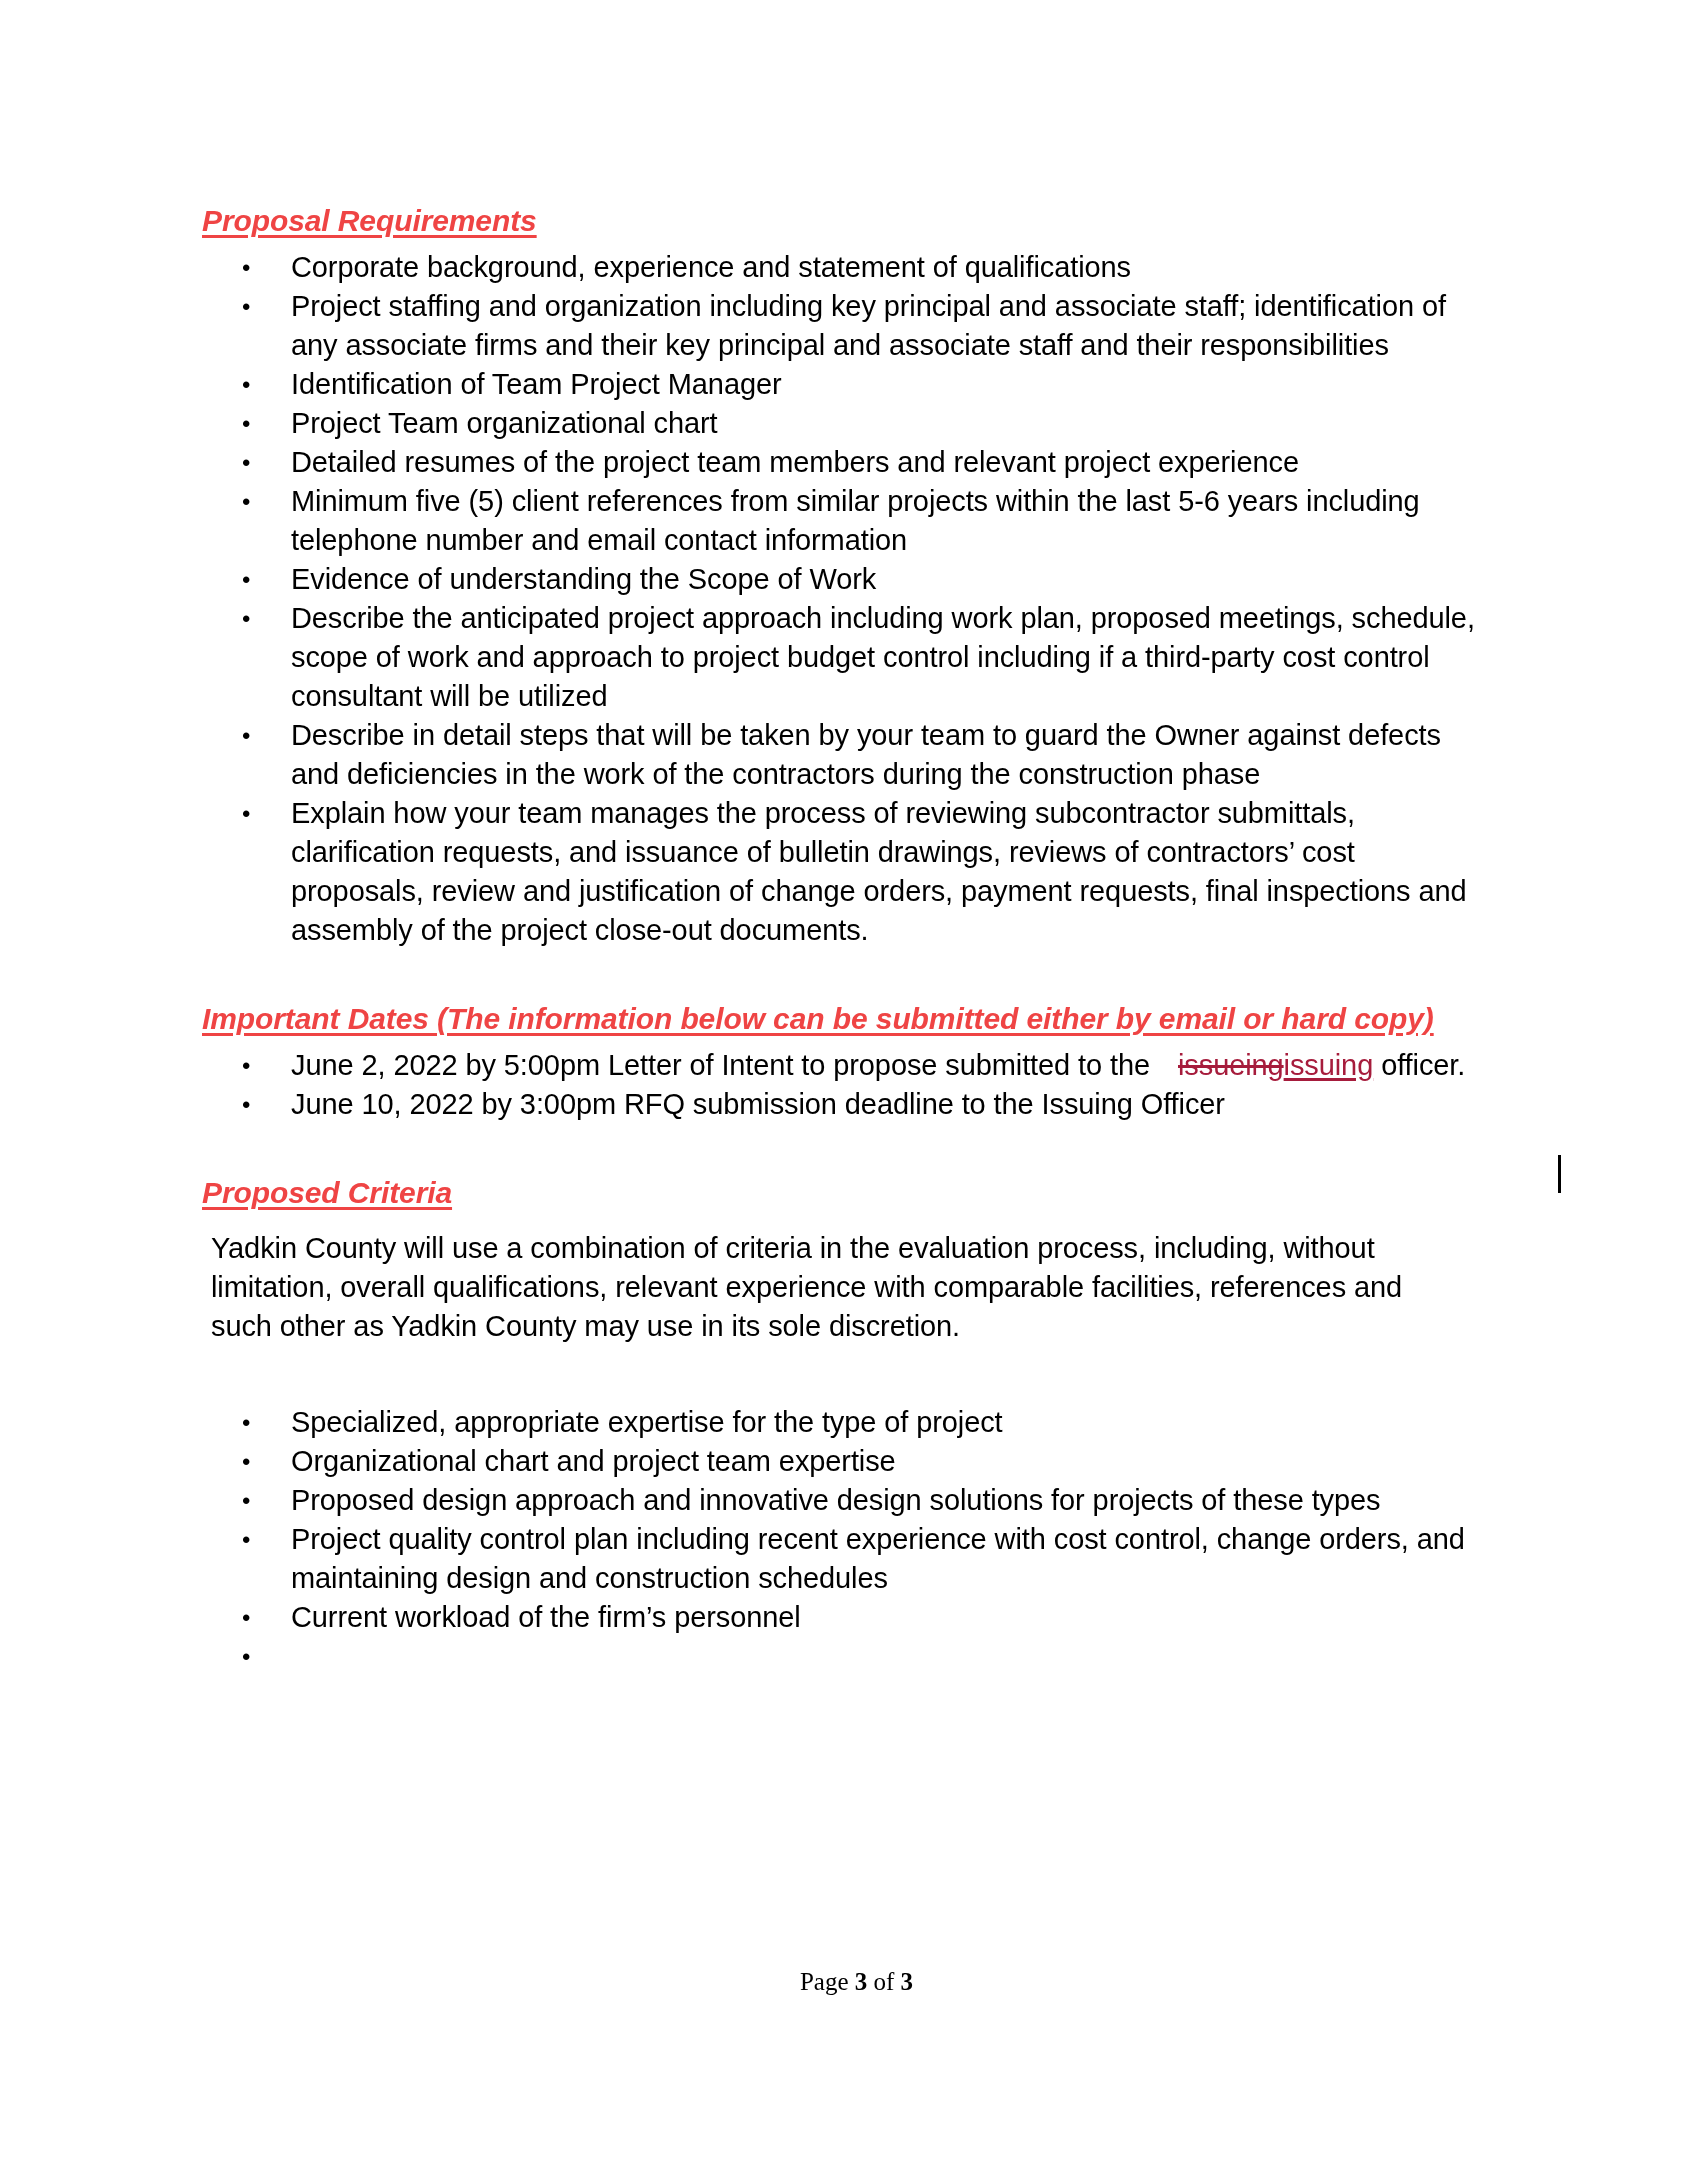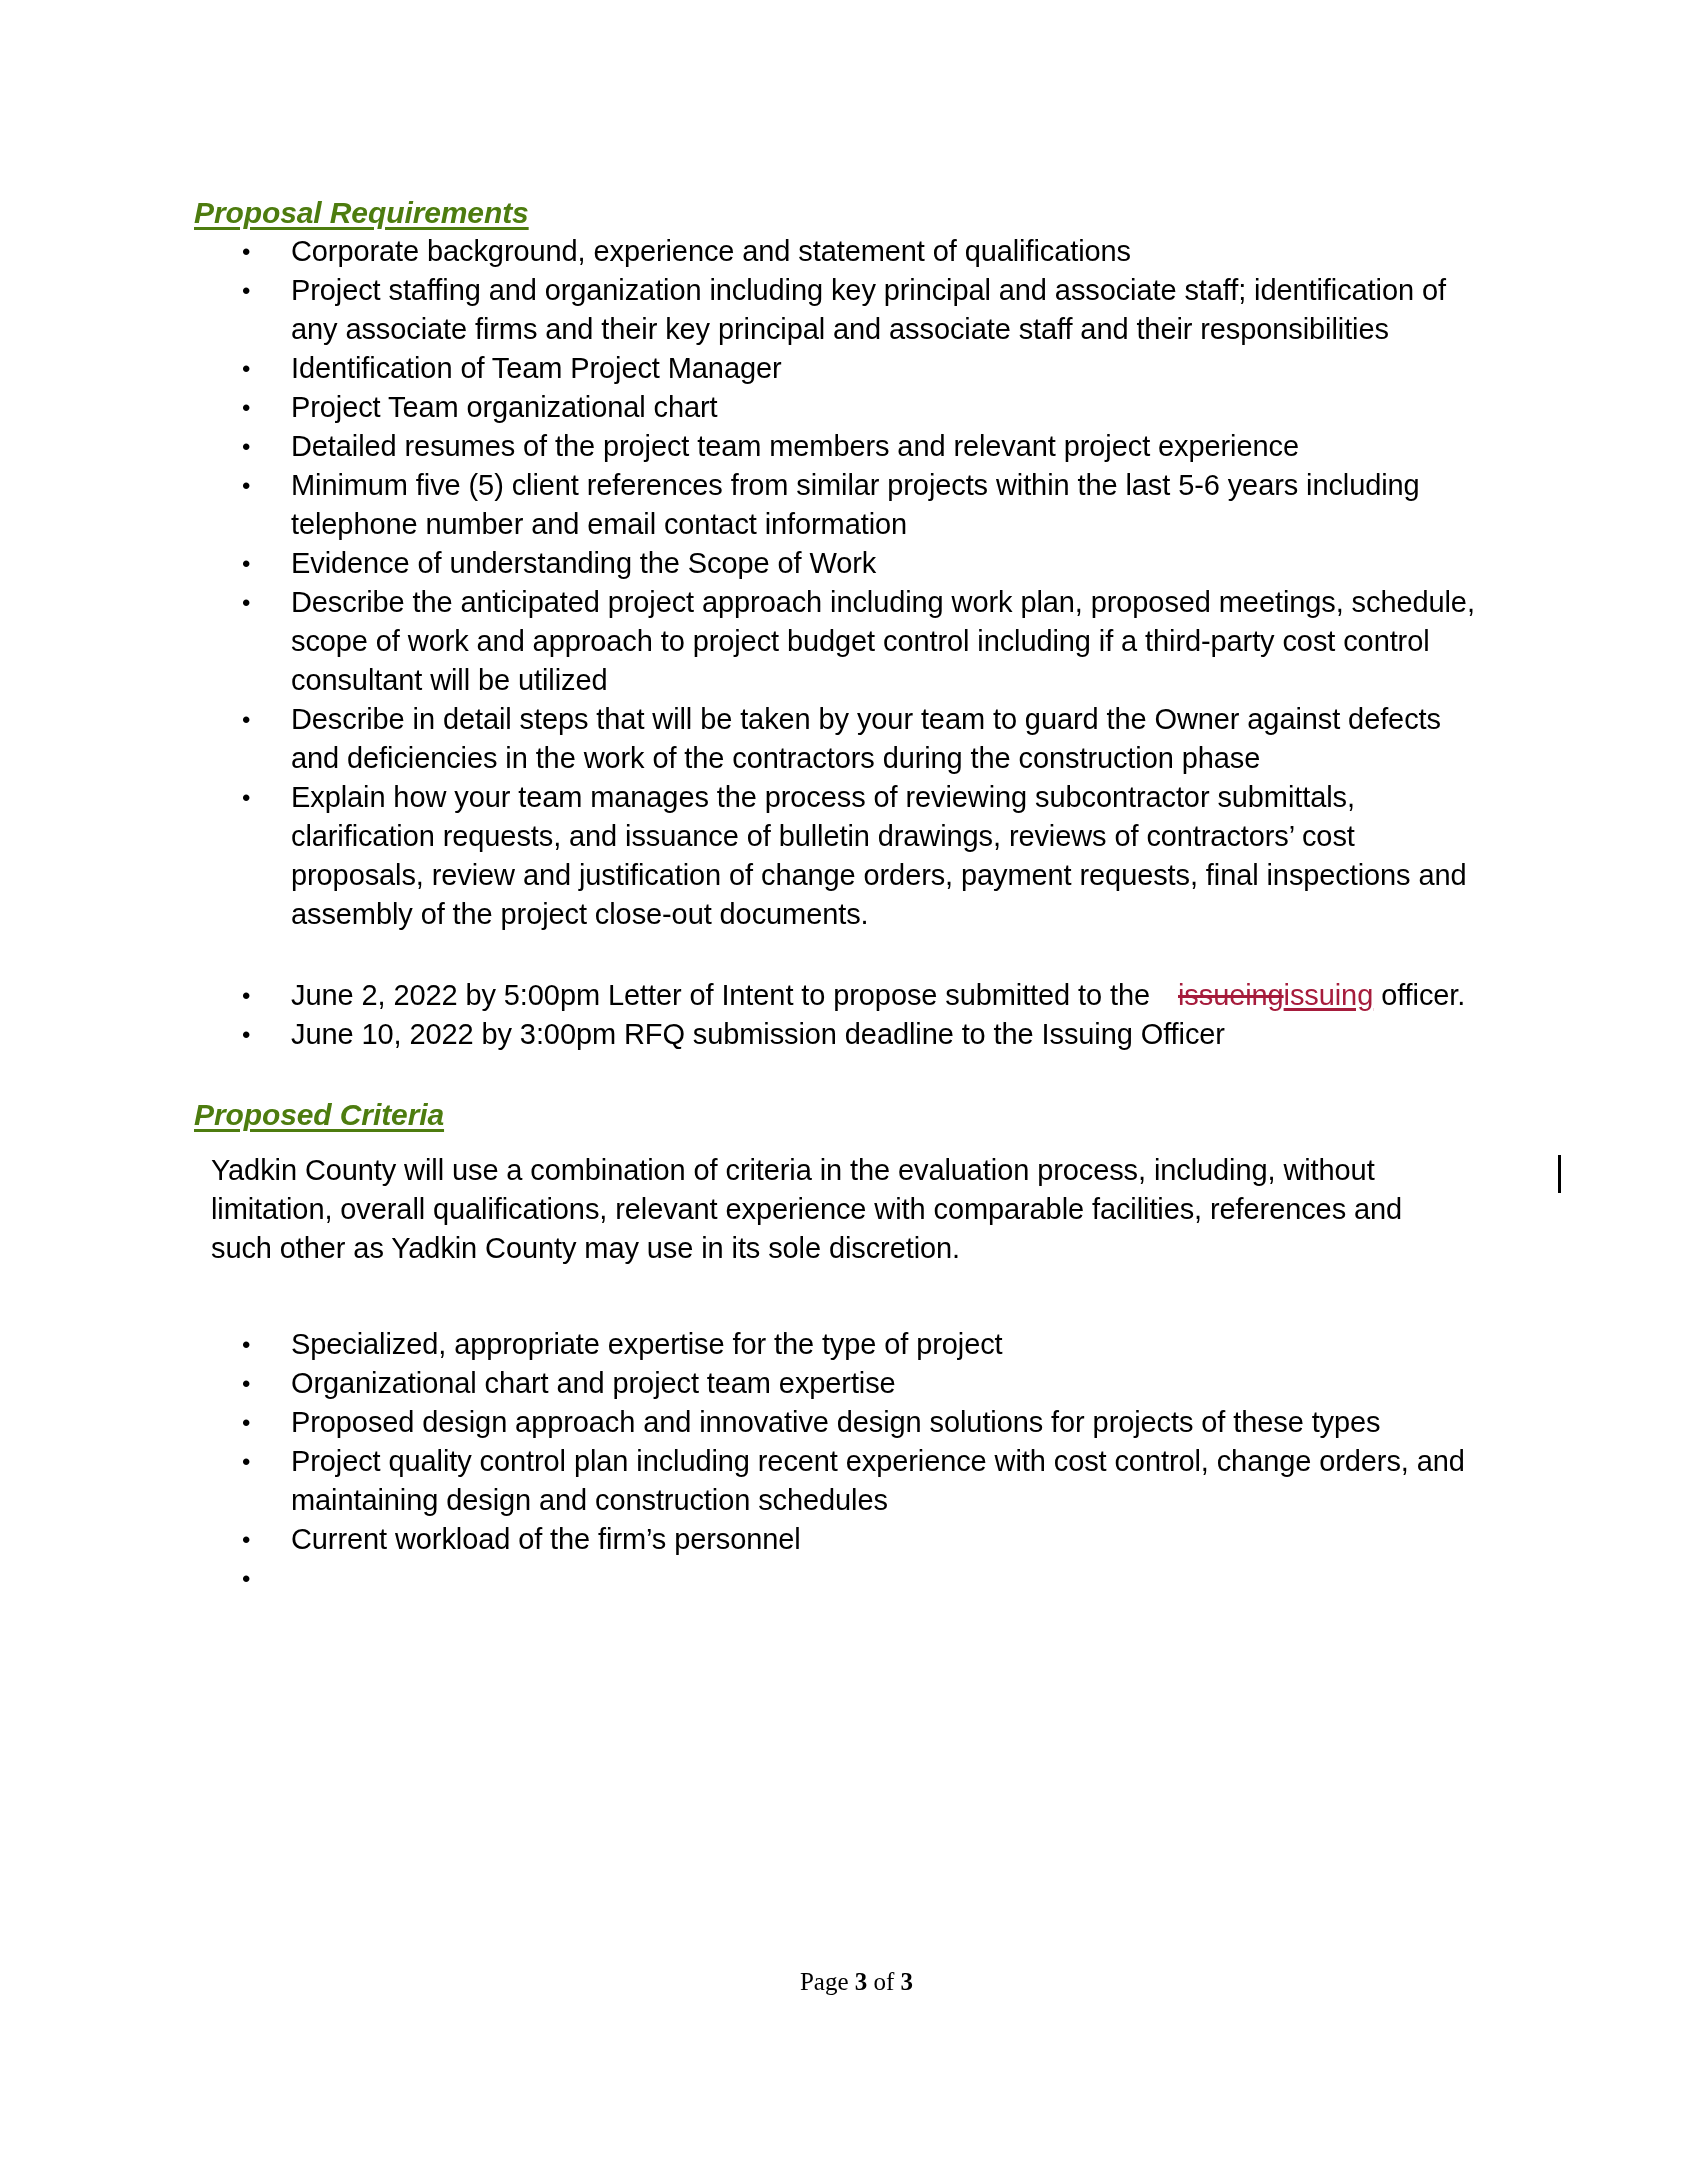--- a/index.html
+++ b/index.html
@@ -28,22 +28,22 @@
   .heading {
     font-family: "Liberation Sans", sans-serif;
     font-weight: bold;
     font-style: italic;
     font-size: 30px;
     line-height: 38px;
     text-decoration: underline;
     text-underline-offset: 4px;
     text-decoration-thickness: 3px;
     letter-spacing: -0.1px;
-    margin: 0;
-    color: #4d7c0f;
+    margin: 8px;
+    color: #ef4444;
   }
   .heading-wide {
     width: 1287px;
   }
 
   
   .para {
     font-size: 29px;
     line-height: 39px;
     margin: 17px;
@@ -163,20 +163,21 @@
         <span class="li-text">Describe in detail steps that will be taken by your team to guard the Owner against defects and deficiencies in the work of the contractors during the construction phase</span>
       </li>
       <li>
         <span class="bullet-glyph">•</span>
         <span class="li-text">Explain how your team manages the process of reviewing subcontractor submittals, clarification requests, and issuance of bulletin drawings, reviews of contractors’ cost proposals, review and justification of change orders, payment requests, final inspections and assembly of the project close-out documents.</span>
       </li>
     </ul>
 
     <div class="gap-lg"></div>
 
+    <div class="heading heading-wide">Important Dates (The information below can be submitted either by email or hard copy)</div>
 
     <ul class="bullets">
       <li>
         <span class="bullet-glyph">•</span><span class="li-text">June 2, 2022 by 5:00pm   Letter of Intent to propose submitted to the </span><span class="del">issueing</span><span class="ins">issuing</span><span class="li-text"> officer.</span>
       </li>
       <li>
         <span class="bullet-glyph">•</span>
         <span class="li-text">June 10, 2022 by 3:00pm RFQ submission deadline to the Issuing Officer</span>
       </li>
     </ul>

